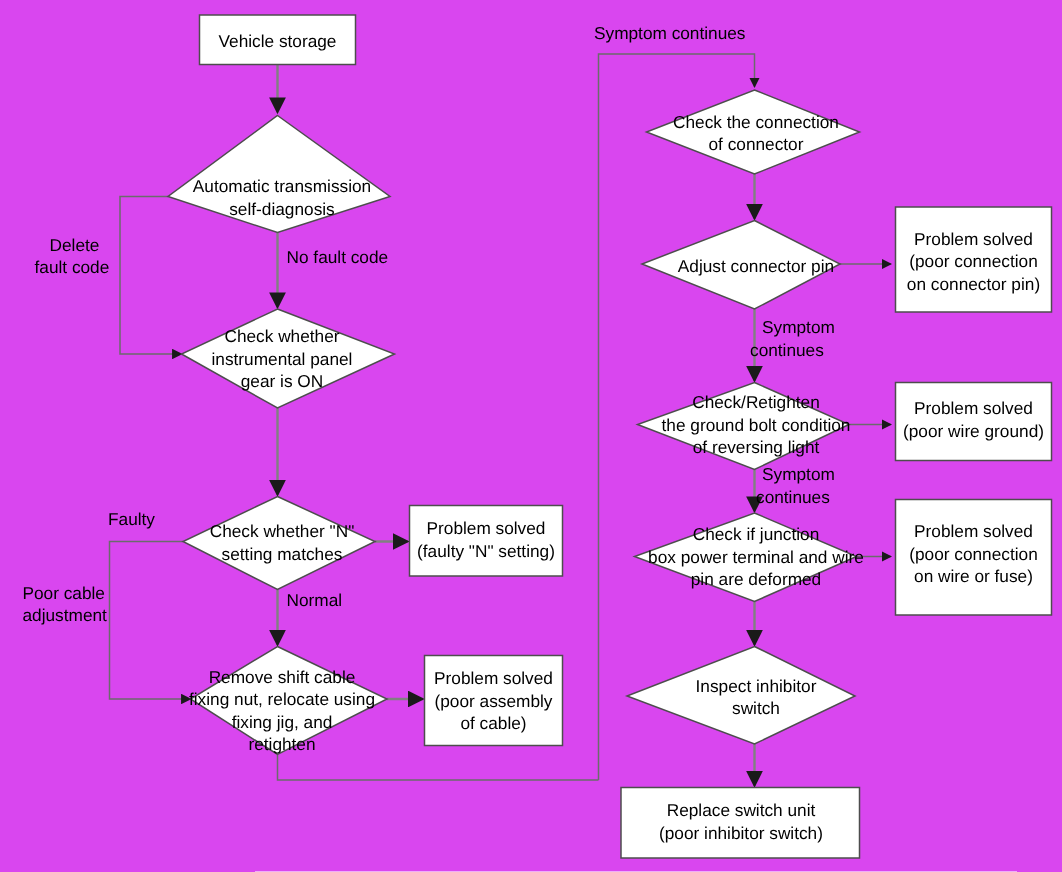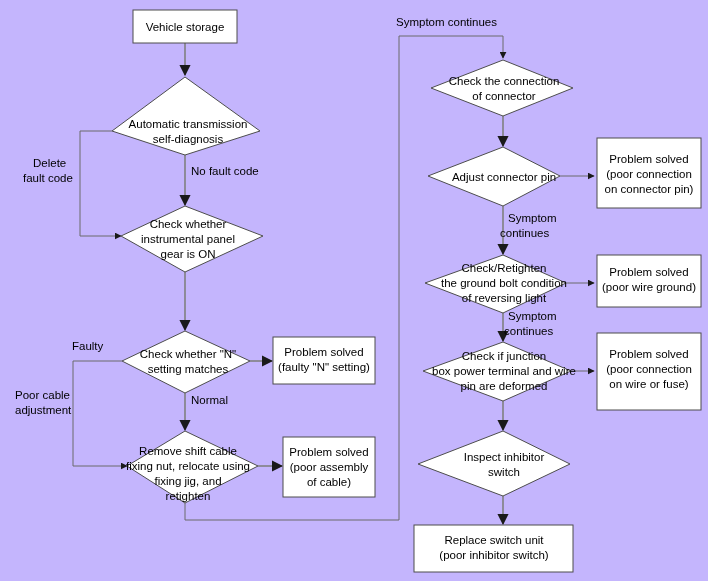--- a/index.html
+++ b/index.html
@@ -1,18 +1,18 @@
 <!DOCTYPE html>
 <html><head>
 <meta charset="utf-8">
 <style>
   html,body{margin:0;padding:0;background:#ffffff;}
   body{width:708px;height:581px;overflow:hidden;
        font-family:"Liberation Sans","DejaVu Sans",sans-serif;}
-  #chart-root{position:relative;width:708px;height:581px;background:#c4b5fd;}
+  #chart-root{position:relative;width:708px;height:581px;background:#d946ef;}
   svg{position:absolute;left:0;top:0;width:708px;height:581px;}
   .shape{fill:#ffffff;stroke:#4d4d4d;stroke-width:1;}
   .conn{stroke:#808080;stroke-width:1.6;fill:none;}
   .conn-thin{stroke:#6b6b6b;stroke-width:1;fill:none;}
   .nodetext,.edgelabel{font-family:"Liberation Sans","DejaVu Sans",sans-serif;
        fill:#000000;font-size:11.5px;}
   .nodetext{text-anchor:middle;}
   .edgelabel{text-anchor:start;font-size:11.5px;}
 </style>
 </head>

